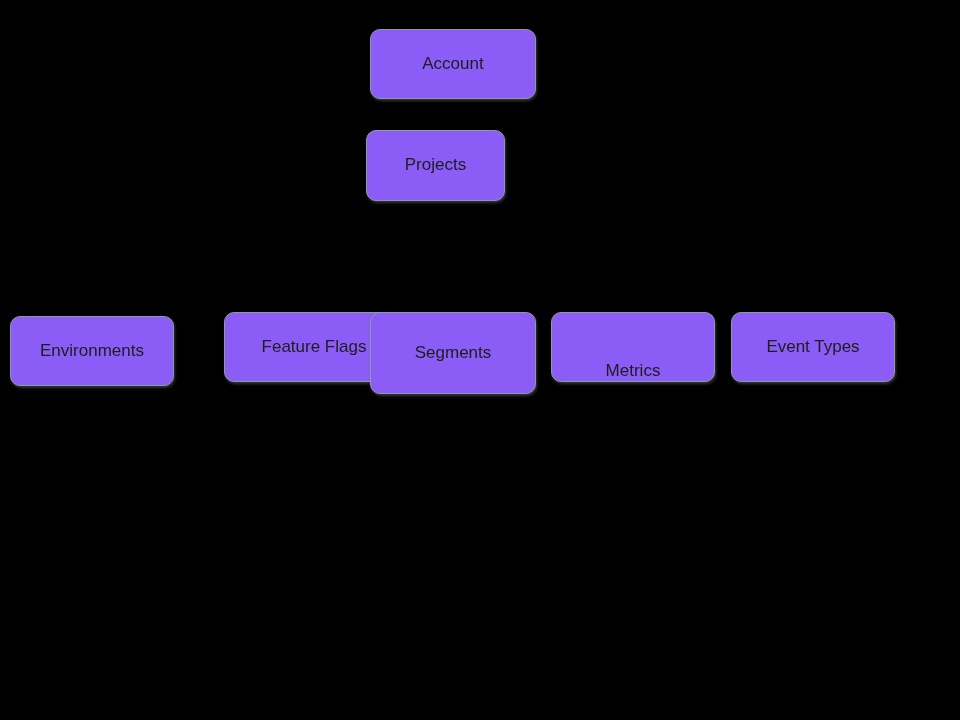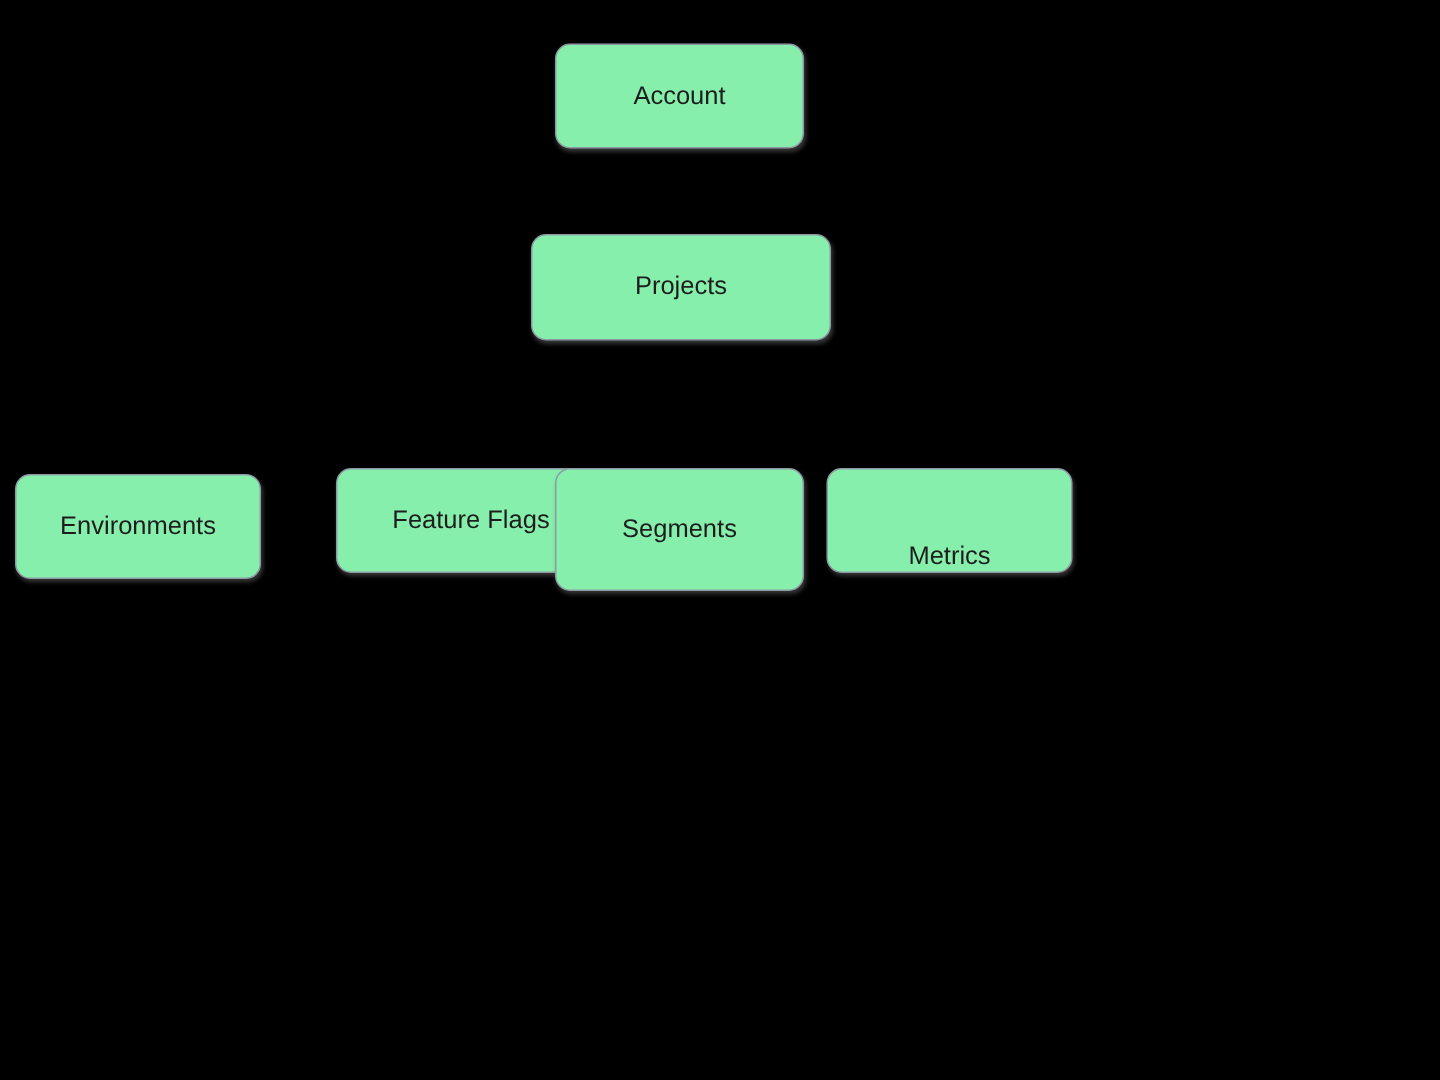--- a/index.html
+++ b/index.html
@@ -10,40 +10,40 @@
   #canvas {
     position: relative;
     width: 960px;
     height: 720px;
     background: #000000;
     overflow: hidden;
     font-family: "Liberation Sans", sans-serif;
   }
   .node {
     position: absolute;
-    background: #86efac;
+    background: #8b5cf6;
     border: 1px solid #8d9aa5;
     border-radius: 10px;
     box-shadow: 1px 2px 3px rgba(120,120,120,0.45);
     display: flex;
     align-items: center;
     justify-content: center;
     box-sizing: border-box;
   }
   .node .label {
     color: #1d1d1d;
     font-size: 17px;
     text-align: center;
     line-height: 1.2;
     padding: 0 6px;
     white-space: nowrap;
   }
   
   .pos-account      { left: 370px; top: 29px;  width: 166px; height: 70px; }
-  .pos-projects     { left: 354px; top: 130px; width: 200px; height: 71px; margin-top: 26px; }
+  .pos-projects     { left: 366px; top: 130px; width: 139px; height: 71px; }
   .pos-environments { left: 10px;  top: 316px; width: 164px; height: 70px; }
   .pos-featureflags { left: 190px; top: 312px; width: 180px; height: 70px; margin-left: 34px; }
   .pos-segments     { left: 370px; top: 312px; width: 166px; height: 82px; }
   .pos-metrics      { left: 551px; top: 312px; width: 164px; height: 70px; align-items: flex-end; }
   .pos-eventtypes   { left: 731px; top: 312px; width: 164px; height: 70px; }
   .pos-sdkapikeys   { left: 10px;  top: 451px; width: 164px; height: 70px; }
 </style>
 </head>
 <body>
 
@@ -66,15 +66,18 @@
   </div>
 
   <div class="node pos-segments">
     <span class="label">Segments</span>
   </div>
 
   <div class="node pos-metrics">
     <span class="label">Metrics</span>
   </div>
 
+  <div class="node pos-eventtypes">
+    <span class="label">Event Types</span>
+  </div>
 
 
 </div>
 
 </body></html>

